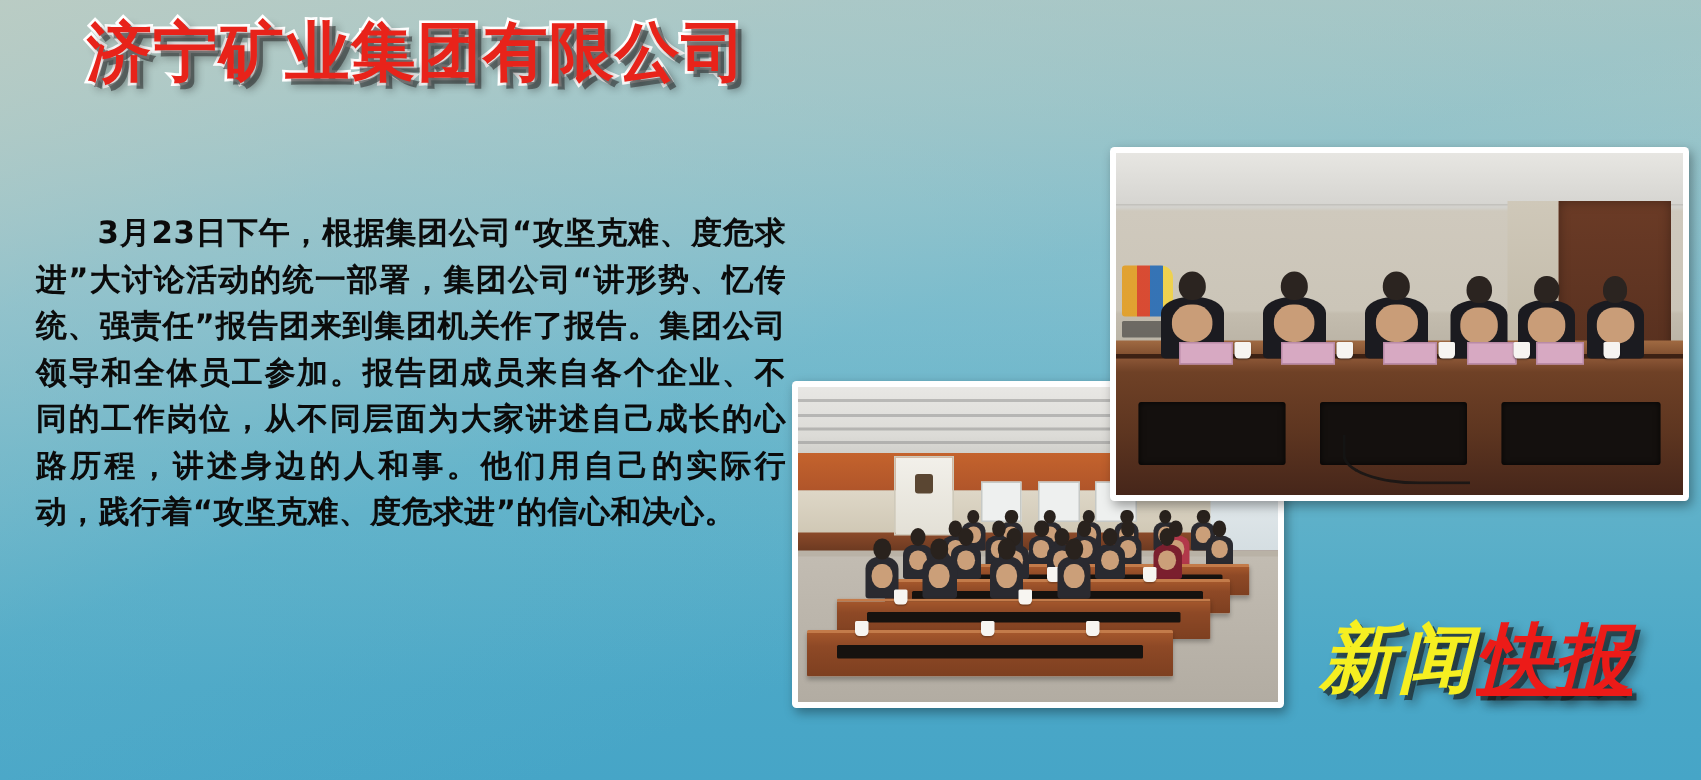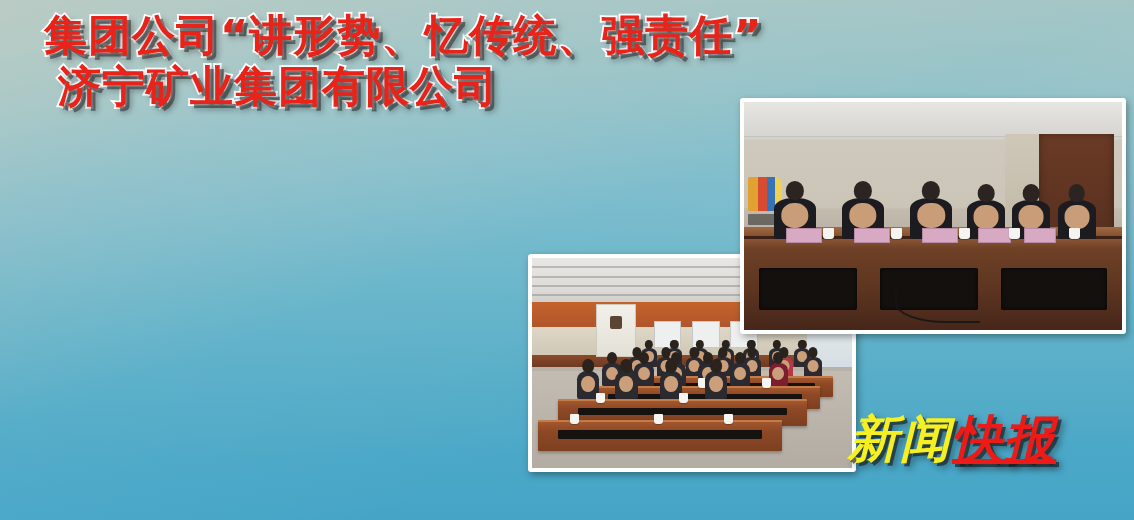--- a/index.html
+++ b/index.html
@@ -264,34 +264,34 @@
     font-size: 50px;
     font-weight: 700;
     font-style: italic;
     letter-spacing: 2px;
     white-space: nowrap;
     text-shadow:
       3px 3px 0 rgba(25,25,25,0.62),
       5px 5px 7px rgba(10,10,10,0.45);
     z-index: 6;
   }
-  .news-badge .y { color: #f6ef21; }
+  .news-badge .y { color: #f6ef21; margin-left: 32px; }
   .news-badge .r { color: #ec1b18; text-decoration: underline; }
 </style>
 </head>
 <body>
 
 <div id="poster">
 
   <div class="headline">
-    <span class="headline-line l1">集团公司“讲形势、忆传统、强责任”</span>
     <span class="headline-line l2">济宁矿业集团有限公司</span>
   </div>
 
   <div class="article">
+    <p class="para">3月23日下午，根据集团公司“攻坚克难、度危求进”大讨论活动的统一部署，集团公司“讲形势、忆传统、强责任”报告团来到集团机关作了报告。集团公司领导和全体员工参加。报告团成员来自各个企业、不同的工作岗位，从不同层面为大家讲述自己成长的心路历程，讲述身边的人和事。他们用自己的实际行动，践行着“攻坚克难、度危求进”的信心和决心。</p>
   </div>
 
   <div class="photo" id="photo-audience">
     <div class="inner">
       <div class="hall-bg"></div>
       <div class="hall-ceiling">
         <div class="beam" style="top:18%"></div>
         <div class="beam" style="top:38%"></div>
         <div class="beam" style="top:58%"></div>
         <div class="beam" style="top:78%"></div>

